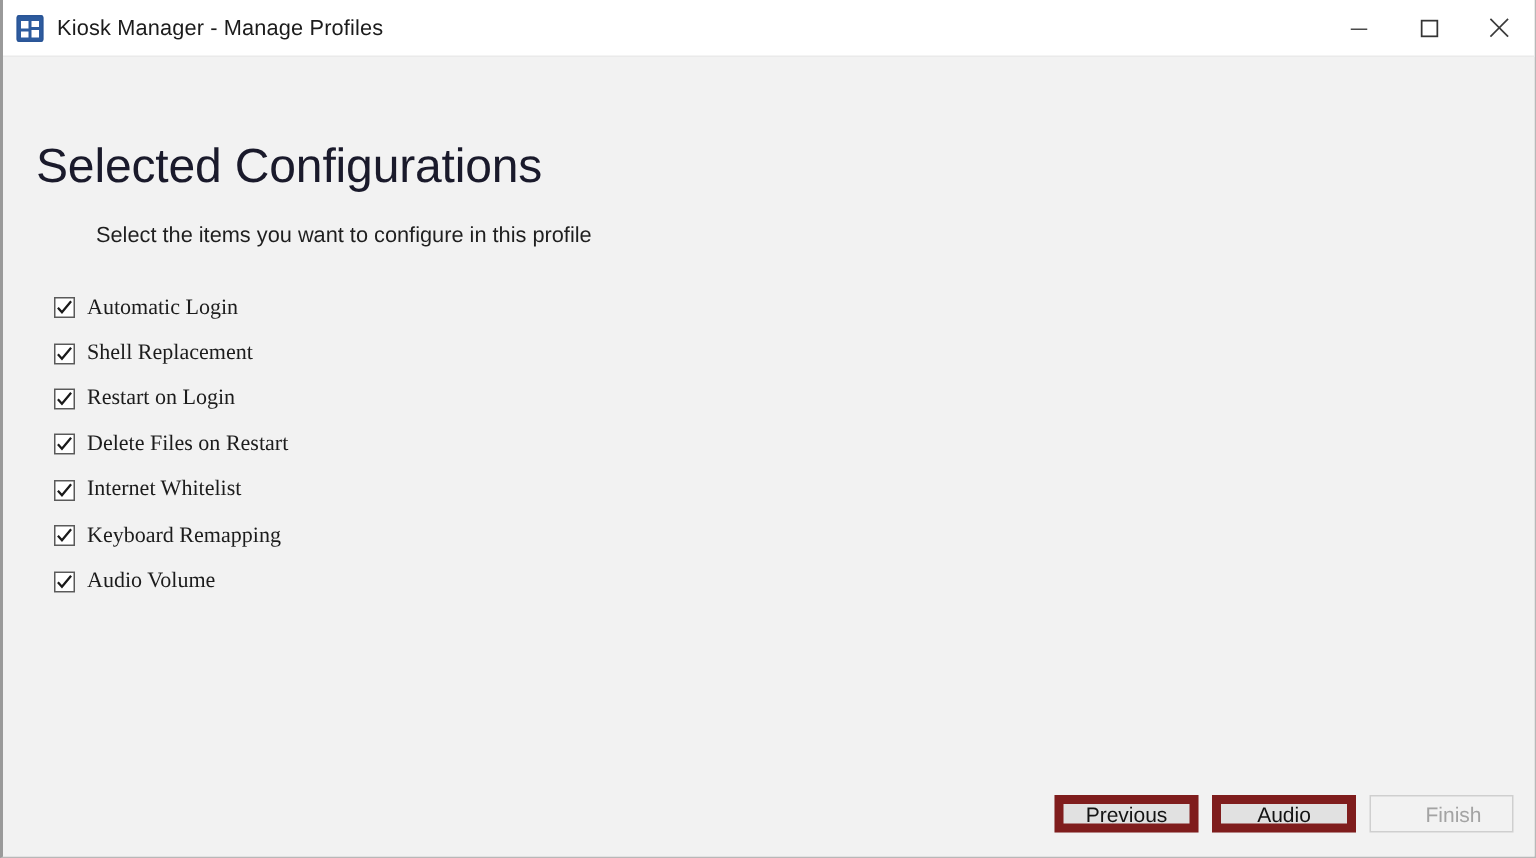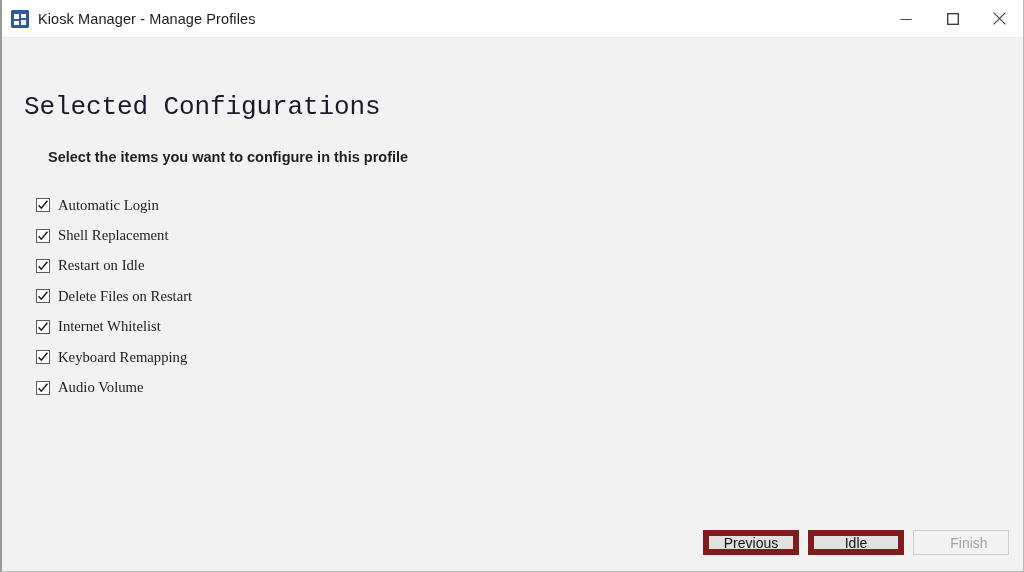--- a/index.html
+++ b/index.html
@@ -94,36 +94,34 @@
   .content {
     position: relative;
     flex: 1;
     background: #f2f2f2;
   }
 
   .page-title {
     position: absolute;
     left: 22px;
     top: 54px;
-    font-size: 26px;
+    font-size: 32px;
     font-weight: 400;
     color: #1a1a2b;
     letter-spacing: -0.1px;
     white-space: nowrap;
-    font-family: Liberation Mono, monospace;
   }
 
   .page-subtitle {
     position: absolute;
-    left: 46px;
+    left: 62px;
     top: 111px;
     font-size: 14.5px;
     color: #1f1f1f;
     white-space: nowrap;
-    font-weight: bold;
   }
 
   .option-list {
     position: absolute;
     left: 34px;
     top: 152px;
     display: flex;
     flex-direction: column;
   }
   .option-row {
@@ -244,21 +242,21 @@
         </span>
         <span class="option-label">Shell Replacement</span>
       </div>
 
       <div class="option-row">
         <span class="checkbox">
           <svg width="12" height="12" viewBox="0 0 12 12">
             <polyline points="1.6,6.2 4.3,9.2 10.4,1.8" fill="none" stroke="#1a1a1a" stroke-width="1.5"></polyline>
           </svg>
         </span>
-        <span class="option-label">Restart on Idle</span>
+        <span class="option-label">Restart on Login</span>
       </div>
 
       <div class="option-row">
         <span class="checkbox">
           <svg width="12" height="12" viewBox="0 0 12 12">
             <polyline points="1.6,6.2 4.3,9.2 10.4,1.8" fill="none" stroke="#1a1a1a" stroke-width="1.5"></polyline>
           </svg>
         </span>
         <span class="option-label">Delete Files on Restart</span>
       </div>
@@ -287,18 +285,18 @@
             <polyline points="1.6,6.2 4.3,9.2 10.4,1.8" fill="none" stroke="#1a1a1a" stroke-width="1.5"></polyline>
           </svg>
         </span>
         <span class="option-label">Audio Volume</span>
       </div>
 
     </div>
 
     <div class="footer">
       <button class="btn">Previous</button>
-      <button class="btn">Idle</button>
+      <button class="btn">Audio</button>
       <button class="btn disabled">Finish</button>
     </div>
 
   </div>
 </div>
 
 </body></html>

